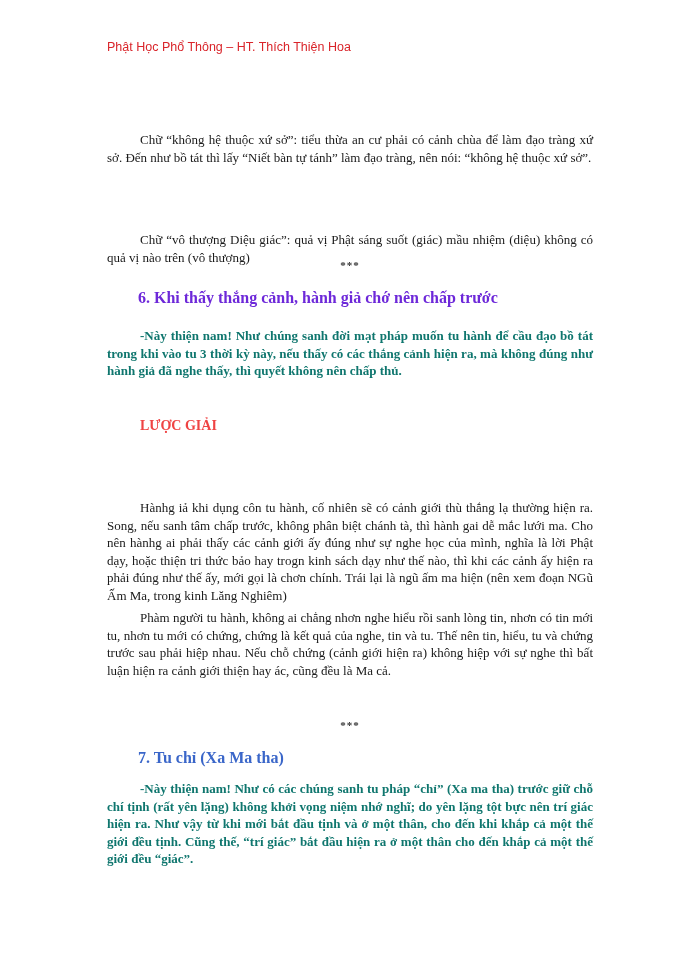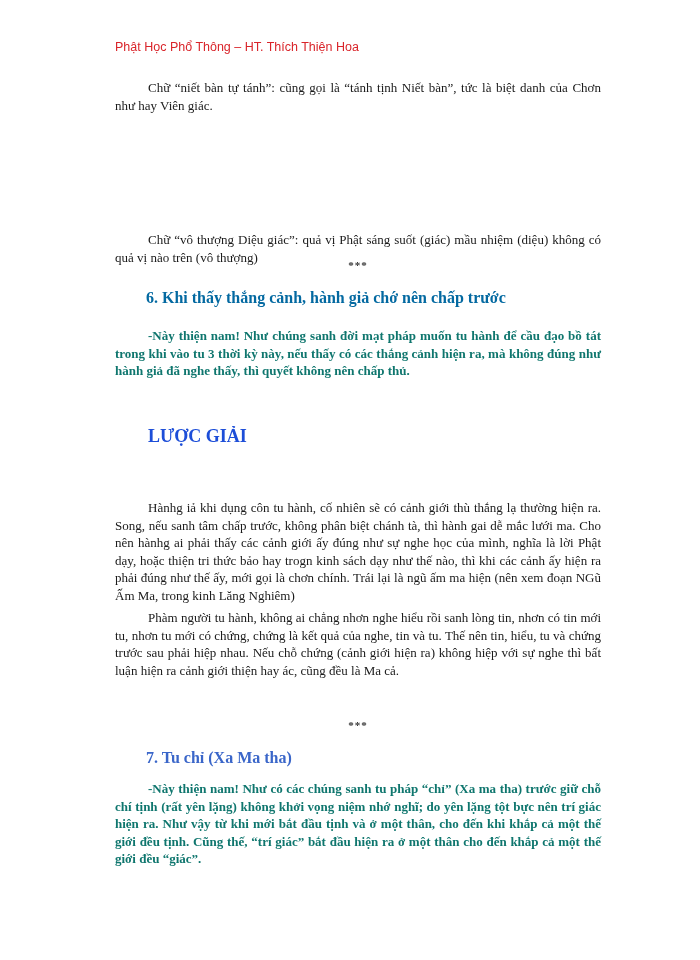--- a/index.html
+++ b/index.html
@@ -1,47 +1,47 @@
 <!DOCTYPE html>
 <html><head>
   <meta charset="utf-8">
   <style>
     html, body { margin: 0; padding: 0; background: #ffffff; }
     body { width: 700px; height: 960px; position: relative; overflow: hidden; }
-    .page { position: absolute; left: 8px; top: 0; width: 608px; height: 960px; background: #fff; text-decoration: underline; }
+    .page { position: absolute; left: 0; top: 0; width: 608px; height: 960px; background: #fff; text-decoration: underline; }
     .running-header {
       position: absolute; left: 107px; top: 40px;
       font-family: "Liberation Sans", sans-serif; font-size: 12.5px; color: #d9242a;
       white-space: nowrap;
     }
     .block { position: absolute; left: 107px; width: 486px;
       font-family: "Liberation Serif", serif; font-size: 13px; line-height: 17.5px; color: #1a1a1a;
       text-align: justify; }
     .block p { margin: 0; text-indent: 33px; }
     .bold { font-weight: bold; color: #0f766e; }
     .stars { position: absolute; left: 0; width: 700px; text-align: center;
       font-family: "Liberation Serif", serif; font-weight: bold; font-size: 11px; color: #333; letter-spacing: 1px; }
     .heading { position: absolute; left: 138px;
       font-family: "Liberation Serif", serif; font-weight: bold; font-size: 16px; white-space: nowrap; }
-    .h-red { color: #0369a1; }
+    .h-red { color: #6d28d9; }
     .h-blue { color: #3a66c9; text-align: center; }
     .subhead { position: absolute; left: 140px; font-family: "Liberation Serif", serif; font-weight: bold;
-      font-size: 18px; color: #1d4ed8; margin-top: 8px; }
+      font-size: 14px; color: #ef4444; }
   </style>
 </head>
 <body>
 
 <div class="page">
 
   <div class="running-header">Phật Học Phổ Thông – HT. Thích Thiện Hoa</div>
 
-  <div class="block" style="top:79px;">
-    <p>Chữ “niết bàn tự tánh”: cũng gọi là “tánh tịnh Niết bàn”, tức là biệt danh của Chơn như hay Viên giác.</p>
+
+  <div class="block" style="top:131px;">
+    <p>Chữ “không hệ thuộc xứ sở”: tiểu thừa an cư phải có cảnh chùa để làm  đạo tràng xứ sở. Đến như bồ tát thì lấy “Niết bàn tự tánh” làm đạo tràng, nên nói: “không hệ thuộc xứ sở”.</p>
   </div>
-
 
   <div class="block" style="top:183px;margin-top:48px;">
     <p>Chữ “vô thượng Diệu giác”: quả vị Phật sáng suốt (giác) mầu nhiệm (diệu) không có quả vị nào trên (vô thượng)</p>
   </div>
 
   <div class="stars" style="top:259px;">***</div>
 
   <div class="heading h-red" style="top:289px;">6. Khi thấy thắng cảnh, hành giả chớ nên chấp trước</div>
 
   <div class="block bold" style="top:327px;">

